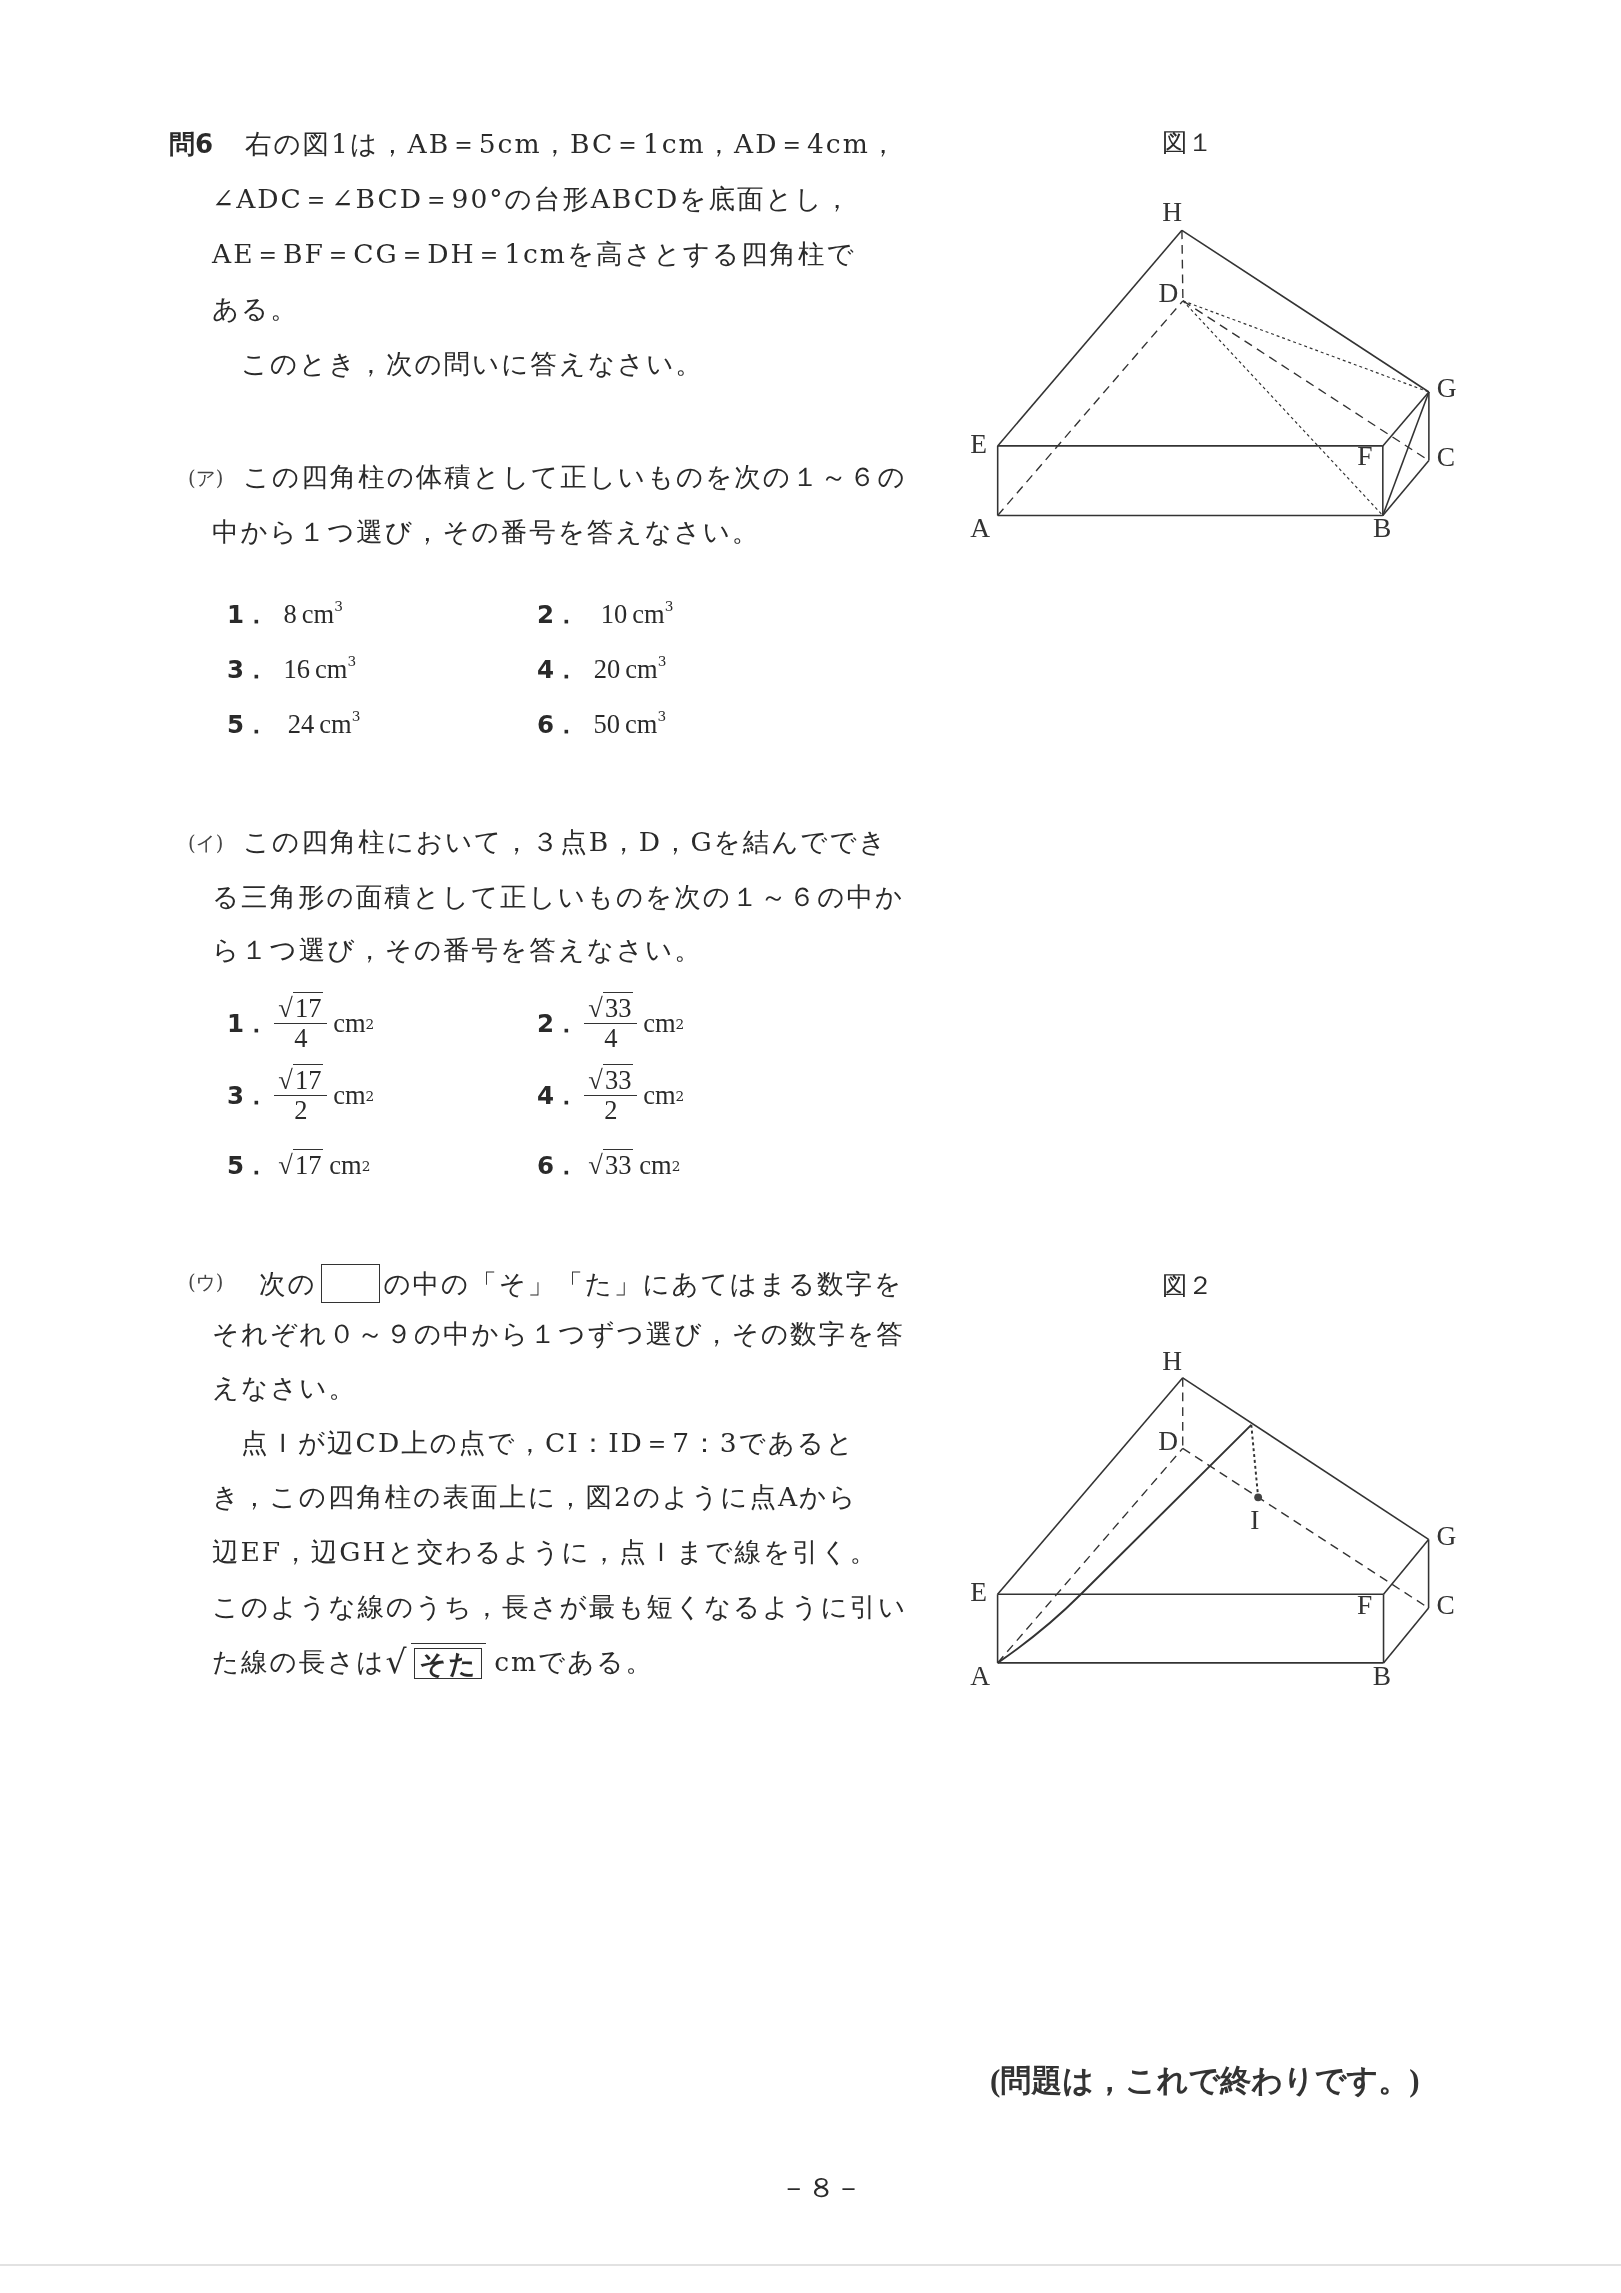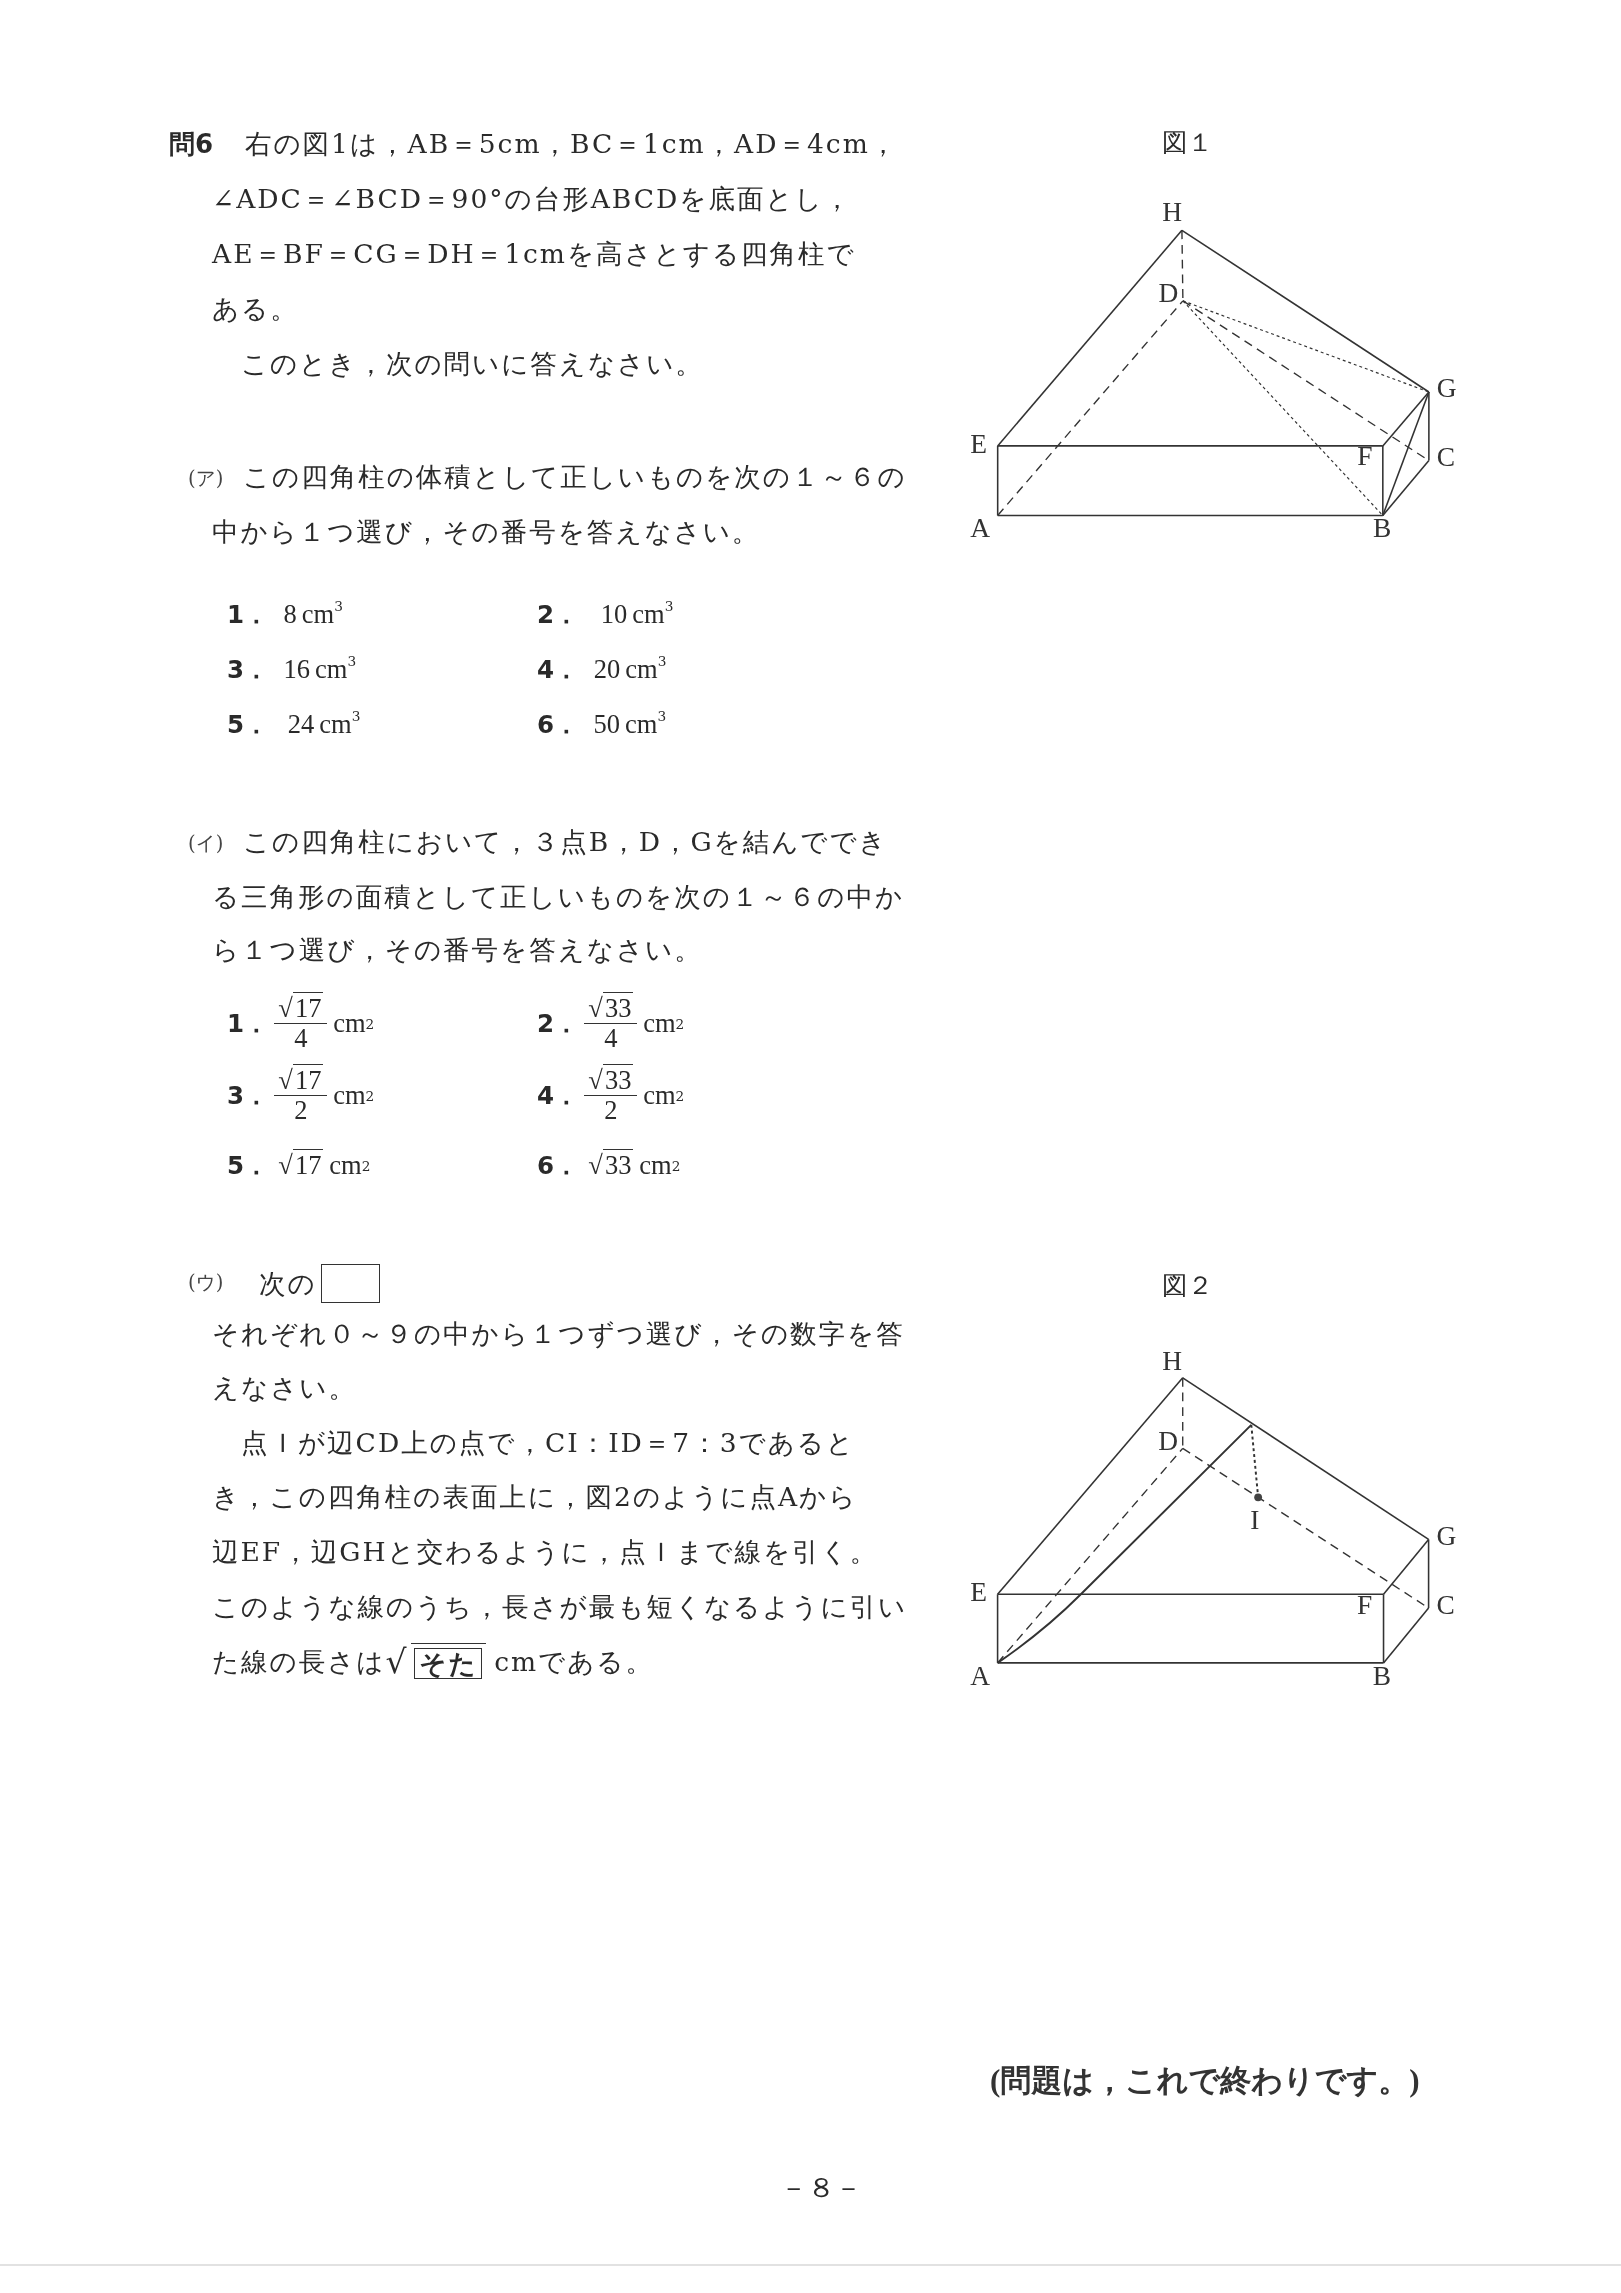--- a/index.html
+++ b/index.html
@@ -126,20 +126,21 @@
     <span class="opt-val" style="margin-left:9.8px">√<span class="sqrt"><span class="rad">33</span></span></span>
     <span class="opt-val" style="margin-left:5.9px">cm</span>
       <sup>2</sup>
   </div>
 </div>
 
 <div class="abs sub-label" style="left:188px; top:1269px;">(ウ)</div>
 <div class="abs line" style="left:259px; top:1264px; display:flex; align-items:center;">
   <span>次の</span>
   <span class="blank-box"></span>
+  <span>の中の「そ」「た」にあてはまる数字を</span>
 </div>
 <div class="abs line" style="left:212px; top:1317px;">それぞれ０～９の中から１つずつ選び，その数字を答</div>
 <div class="abs line" style="left:212px; top:1371px;">えなさい。</div>
 <div class="abs line" style="left:241px; top:1426px;">点Ｉが辺CD上の点で，CI：ID＝7：3であると</div>
 <div class="abs line" style="left:212px; top:1480px;">き，この四角柱の表面上に，図2のように点Aから</div>
 <div class="abs line" style="left:212px; top:1535px;">辺EF，辺GHと交わるように，点Ｉまで線を引く。</div>
 <div class="abs line" style="left:212px; top:1590px;">このような線のうち，長さが最も短くなるように引い</div>
 <div class="abs line" style="left:212px; top:1643px; display:flex; align-items:center;">
   <span>た線の長さは</span>
   <span style="font-size:33px;">√</span>

